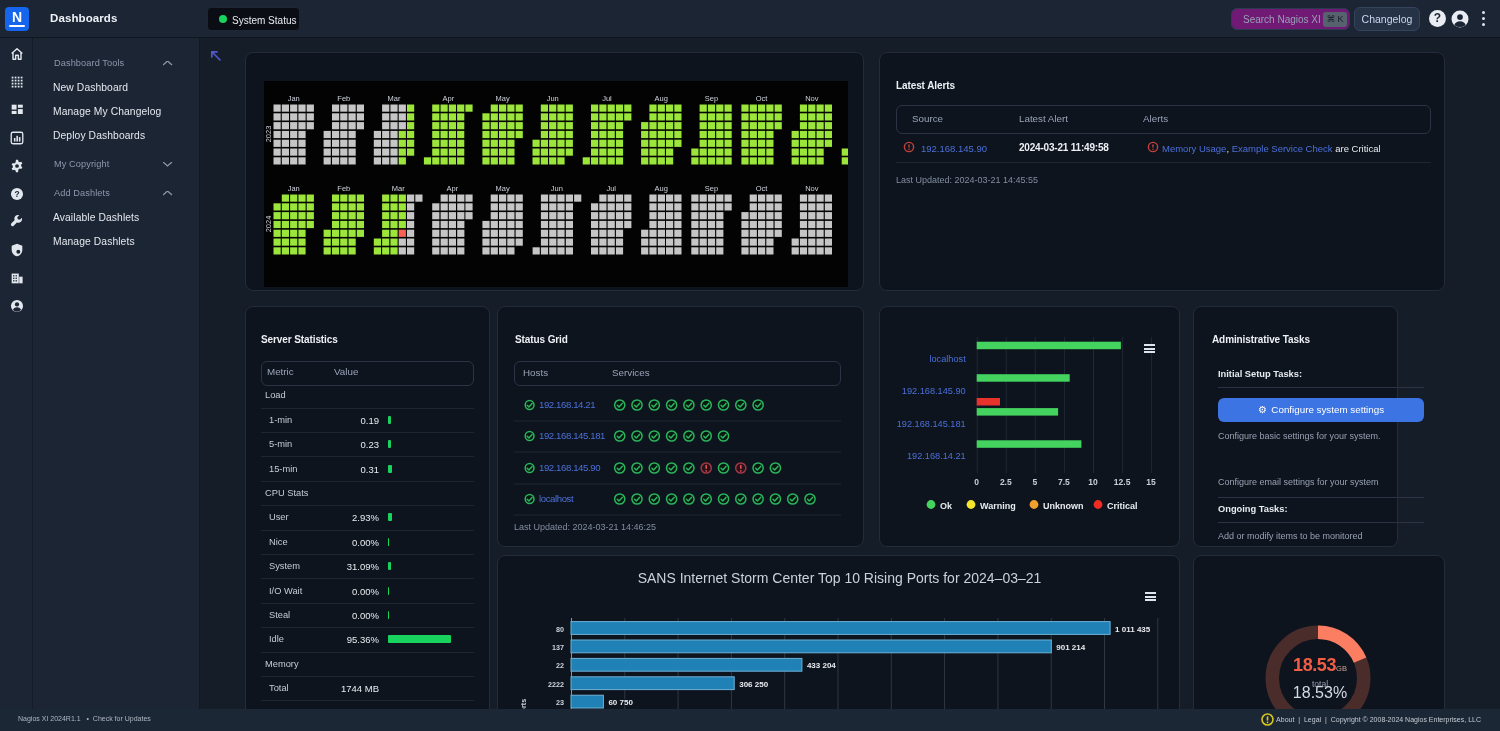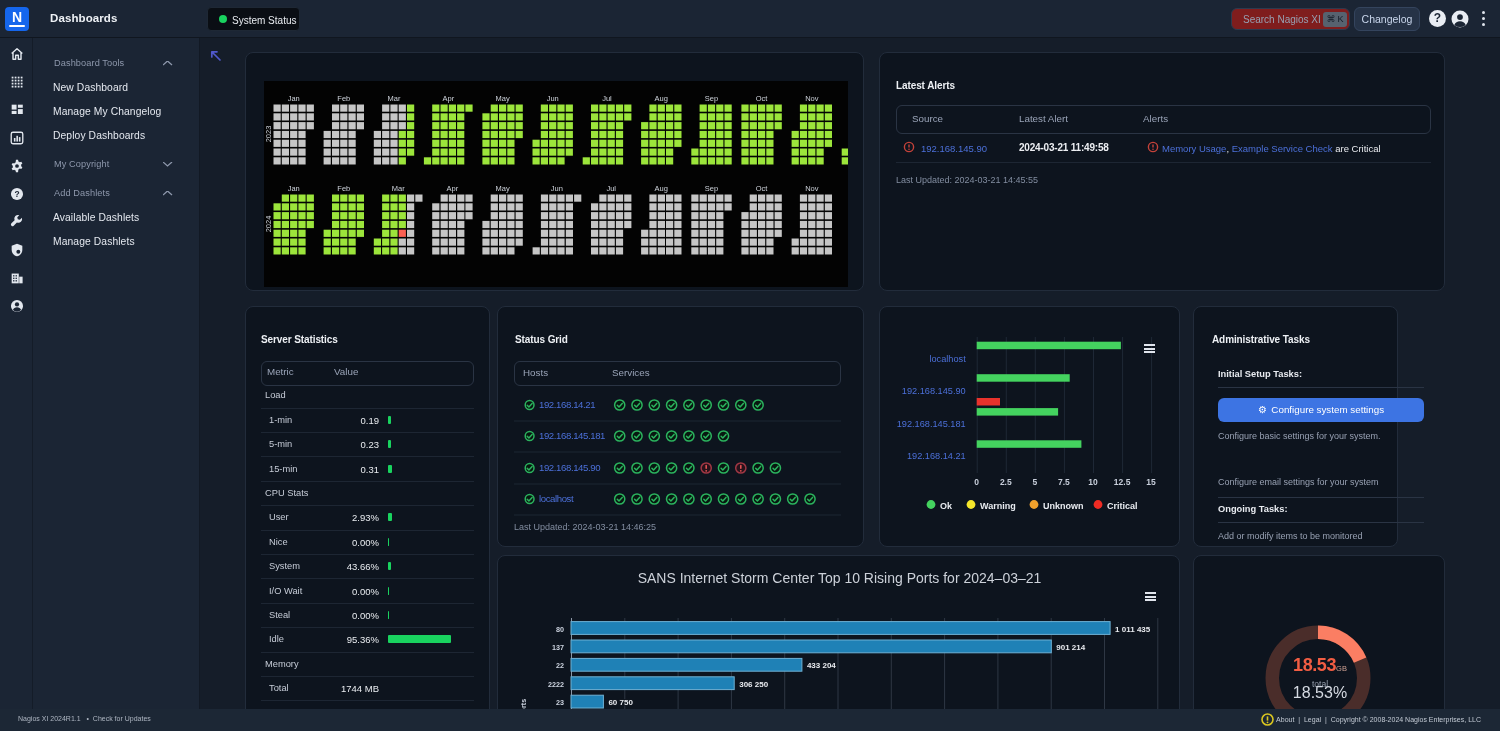--- a/index.html
+++ b/index.html
@@ -10,21 +10,21 @@
 .hr{position:absolute;height:1px;background:#1d2633}
 .link{color:#4c70d9}
 </style></head><body>
 <div class="abs" style="left:0;top:0;width:1500px;height:38px;background:#1b2534;border-bottom:1px solid #10161f"></div>
 <div class="abs" style="left:5px;top:7px;width:24px;height:24px;background:#1566ec;border-radius:4px;text-align:center;font-weight:bold;color:#fff;font-size:14px;line-height:21px">N<div style="position:absolute;left:4px;bottom:4px;width:16px;height:2px;background:#fff;border-radius:1px"></div></div>
 <div class="abs" style="left:50px;top:12px;font-size:11.5px;font-weight:bold;color:#eef1f5;letter-spacing:0.1px">Dashboards</div>
 <div class="abs" style="left:207px;top:7px;width:93px;height:24px;background:#0a0e14;border-radius:4px;border:1px solid #1e2835">
     <span class="abs" style="left:11px;top:7px;width:8px;height:8px;border-radius:50%;background:#19d35f"></span>
     <span class="abs" style="left:24px;top:6.5px;font-size:10px;color:#e8ebf0;white-space:nowrap">System Status</span>
   </div>
-<div class="abs" style="left:1231px;top:8px;width:119px;height:22px;border:1px solid #2c3a4f;border-radius:6px;background:#7f1d1d">
+<div class="abs" style="left:1231px;top:8px;width:119px;height:22px;border:1px solid #2c3a4f;border-radius:6px;background:#701a75">
     <span class="abs" style="left:11px;top:5px;font-size:10px;color:#97a1b3;white-space:nowrap">Search Nagios XI</span>
     <span class="abs" style="left:91px;top:3px;width:24px;height:15px;background:#57626f;border-radius:3px;font-size:9px;color:#141b26;text-align:center;line-height:15px">⌘ K</span>
   </div>
 <div class="abs" style="left:1354px;top:7px;width:66px;height:24px;background:#263347;border:1px solid #34445d;border-radius:6px;text-align:center;font-size:10.5px;color:#c9d6ec;line-height:23px">Changelog</div>
 <div class="abs" style="left:1429px;top:10px;width:17px;height:17px;border-radius:50%;background:#e9edf3;text-align:center;font-size:12px;font-weight:bold;color:#1b2534;line-height:17px">?</div>
 <svg class="abs" style="left:1451px;top:10px" width="18" height="18">
     <circle cx="9" cy="9" r="8.5" fill="#e9edf3"></circle>
     <circle cx="9" cy="7.1" r="2.9" fill="#1b2534"></circle>
     <path d="M3.3 14.9 a6.2 6.2 0 0 1 11.4 0 a8.5 8.5 0 0 1 -11.4 0" fill="#1b2534"></path>
   </svg>
@@ -865,21 +865,21 @@
     <div class="hr" style="left:15px;top:198.1px;width:213px"></div>
     <div class="abs" style="left:23px;top:205.3px;font-size:9.3px;color:#c6ccd7">User</div>
     <div class="abs" style="left:53px;top:205.3px;width:80px;text-align:right;font-size:9.5px;color:#e9ecf0">2.93%</div>
     <div class="abs" style="left:142px;top:206.3px;width:4px;height:8px;background:#19d35f;border-radius:1px"></div>
     <div class="hr" style="left:15px;top:222.5px;width:213px"></div>
     <div class="abs" style="left:23px;top:229.7px;font-size:9.3px;color:#c6ccd7">Nice</div>
     <div class="abs" style="left:53px;top:229.7px;width:80px;text-align:right;font-size:9.5px;color:#e9ecf0">0.00%</div>
     <div class="abs" style="left:142px;top:230.7px;width:1px;height:8px;background:#19d35f;border-radius:1px"></div>
     <div class="hr" style="left:15px;top:246.9px;width:213px"></div>
     <div class="abs" style="left:23px;top:254.1px;font-size:9.3px;color:#c6ccd7">System</div>
-    <div class="abs" style="left:53px;top:254.1px;width:80px;text-align:right;font-size:9.5px;color:#e9ecf0">43.66%</div>
+    <div class="abs" style="left:53px;top:254.1px;width:80px;text-align:right;font-size:9.5px;color:#e9ecf0">31.09%</div>
     <div class="abs" style="left:142px;top:255.1px;width:3px;height:8px;background:#19d35f;border-radius:1px"></div>
     <div class="hr" style="left:15px;top:271.3px;width:213px"></div>
     <div class="abs" style="left:23px;top:278.5px;font-size:9.3px;color:#c6ccd7">I/O Wait</div>
     <div class="abs" style="left:53px;top:278.5px;width:80px;text-align:right;font-size:9.5px;color:#e9ecf0">0.00%</div>
     <div class="abs" style="left:142px;top:279.5px;width:1px;height:8px;background:#19d35f;border-radius:1px"></div>
     <div class="hr" style="left:15px;top:295.7px;width:213px"></div>
     <div class="abs" style="left:23px;top:302.9px;font-size:9.3px;color:#c6ccd7">Steal</div>
     <div class="abs" style="left:53px;top:302.9px;width:80px;text-align:right;font-size:9.5px;color:#e9ecf0">0.00%</div>
     <div class="abs" style="left:142px;top:303.9px;width:1px;height:8px;background:#19d35f;border-radius:1px"></div>
     <div class="hr" style="left:15px;top:320.1px;width:213px"></div>

